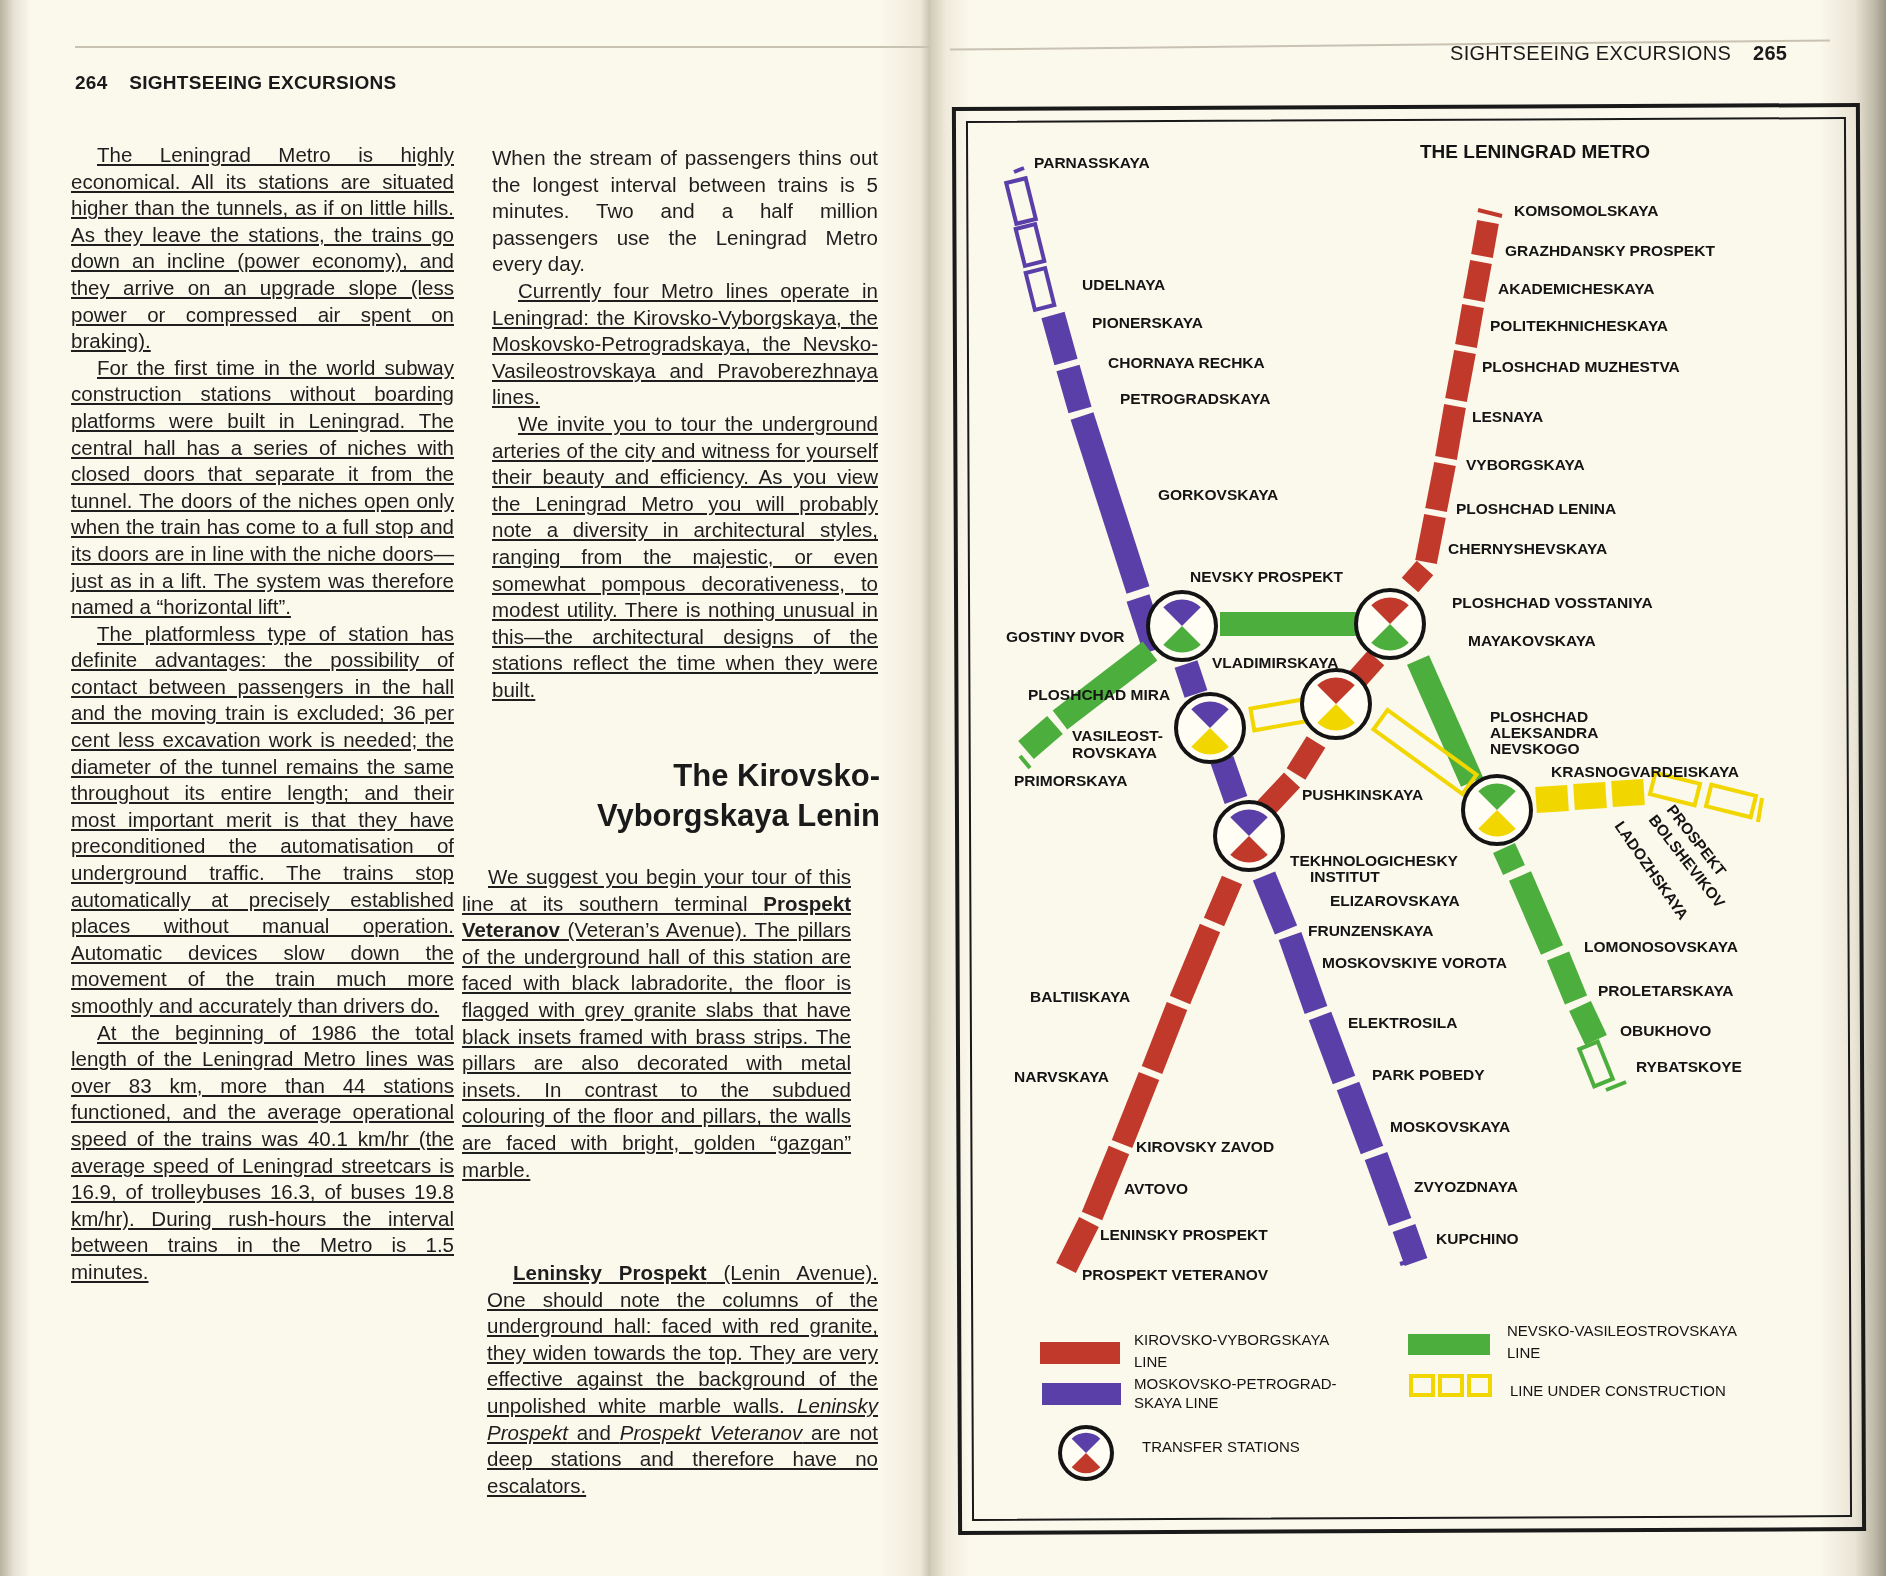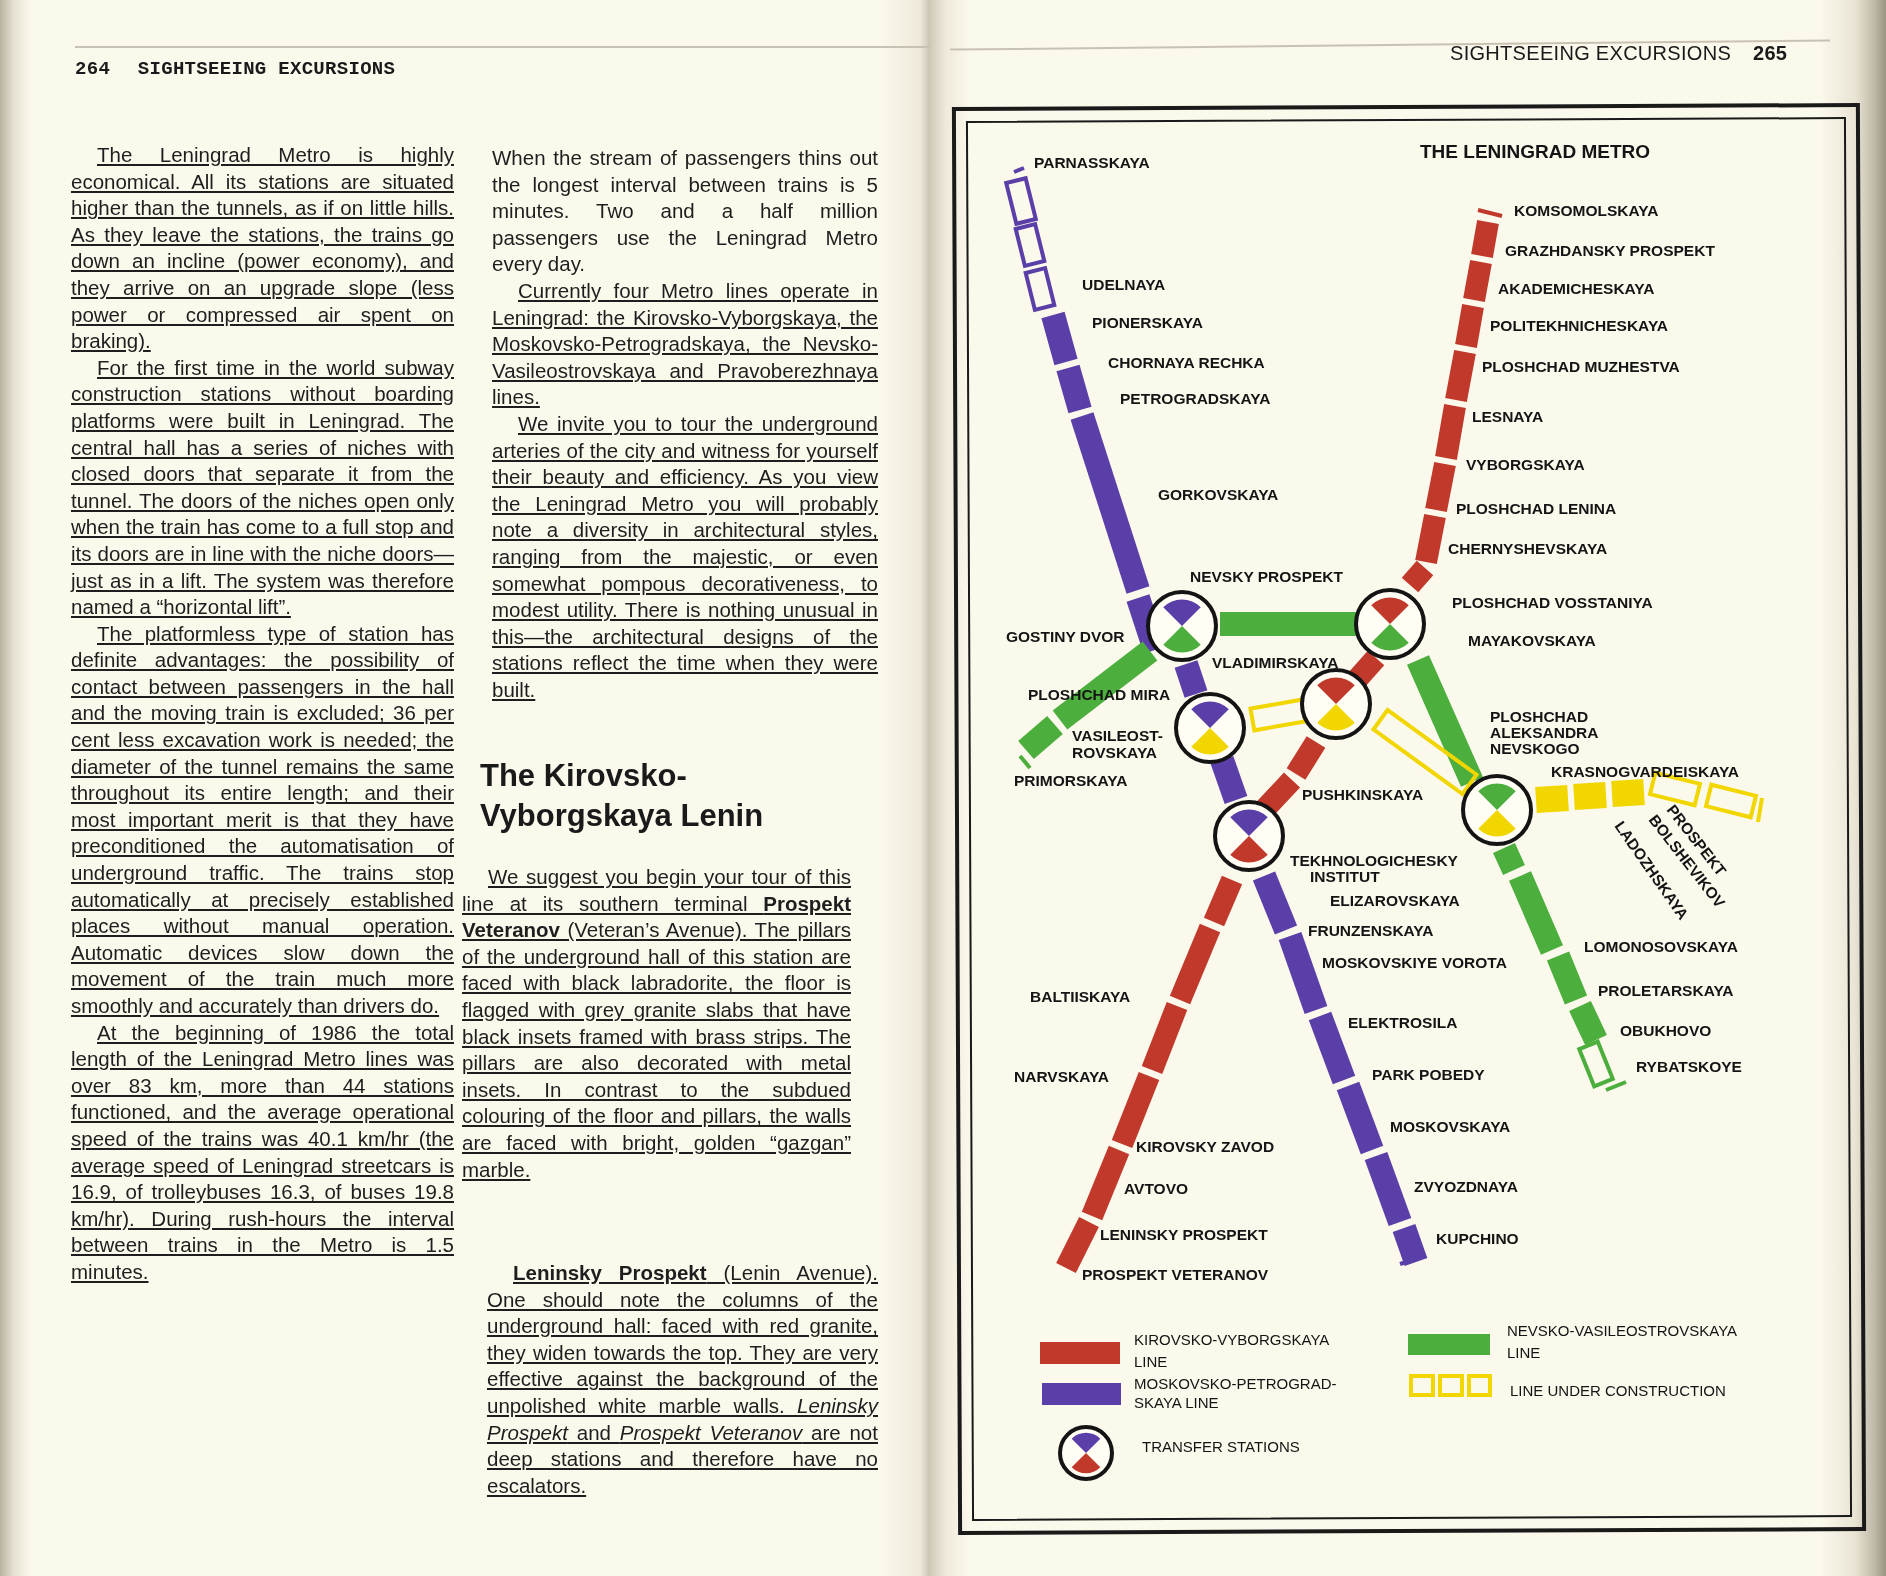--- a/index.html
+++ b/index.html
@@ -5,32 +5,32 @@
   html,body{margin:0;padding:0;}
   body{width:1886px;height:1576px;position:relative;overflow:hidden;background:#8f8a7c;font-family:"Liberation Sans",sans-serif;}
   .page{position:absolute;top:0;height:1576px;background:#fbf8ec;}
   .page-left{left:0;width:930px;background:linear-gradient(to right,#b8b2a0 0,#e6e1d2 14px,#fbf8ec 30px,#fbf8ec 880px,#eee9da 920px,#c9c3b2 930px);}
   .page-right{left:930px;width:956px;background:linear-gradient(to right,#cfc9b8 0,#efeadb 16px,#fbf8ec 40px,#fbf8ec 890px,#e9e4d4 925px,#bdb7a6 945px,#9a9485 956px);}
   .rule{position:absolute;height:2px;background:#c8c2b3;}
   .running-head{position:absolute;font-weight:bold;font-size:19px;color:#1a1a1a;letter-spacing:0.3px;}
   .col{position:absolute;font-size:20.5px;line-height:26.6px;color:#1e1e1e;text-align:justify;}
   .col p{margin:0;text-indent:0;}
   .col p.ind{text-indent:26px;text-decoration:underline;}
-  .heading{position:absolute;left:480px;width:380px;text-align:left;font-weight:bold;font-size:31px;line-height:40px;color:#1a1a1a;}
+  .heading{position:absolute;left:500px;width:380px;text-align:right;font-weight:bold;font-size:31px;line-height:40px;color:#1a1a1a;}
   .map-frame{position:absolute;left:955px;top:105px;width:900px;height:1420px;border:4px solid #1a1a1a;transform:rotate(-0.25deg);}
   .map-inner{position:absolute;left:10px;top:10px;right:10px;bottom:10px;border:2px solid #1a1a1a;}
   svg text{font-family:"Liberation Sans",sans-serif;font-weight:bold;fill:#141414;}
   .legend-text{font-weight:normal !important;}
 </style>
 </head>
 <body>
 
 <div class="page page-left">
   <div class="rule" style="left:75px;top:46px;width:855px;"></div>
-  <div class="running-head" style="left:75px;top:58px;font-family:Liberation Mono, monospace;">
+  <div class="running-head" style="left:75px;top:72px;">
     <span>264</span>
     <span style="margin-left:16px">SIGHTSEEING EXCURSIONS</span>
   </div>
 
   <div class="col" style="left:71px;top:142px;width:383px;">
     <p class="ind">The Leningrad Metro is highly economical. All its stations are situated higher than the tunnels, as if on little hills. As they leave the stations, the trains go down an incline (power economy), and they arrive on an upgrade slope (less power or compressed air spent on braking).</p>
     <p class="ind">For the first time in the world subway construction stations without boarding platforms were built in Leningrad. The central hall has a series of niches with closed doors that separate it from the tunnel. The doors of the niches open only when the train has come to a full stop and its doors are in line with the niche doors—just as in a lift. The system was therefore named a “horizontal lift”.</p>
     <p class="ind">The platformless type of station has definite advantages: the possibility of contact between passengers in the hall and the moving train is excluded; 36 per cent less excavation work is needed; the diameter of the tunnel remains the same throughout its entire length; and their most important merit is that they have preconditioned the automatisation of underground traffic. The trains stop automatically at precisely established places without manual operation. Automatic devices slow down the movement of the train much more smoothly and accurately than drivers do.</p>
     <p class="ind">At the beginning of 1986 the total length of the Leningrad Metro lines was over 83 km, more than 44 stations functioned, and the average operational speed of the trains was 40.1 km/hr (the average speed of Leningrad streetcars is 16.9, of trolleybuses 16.3, of buses 19.8 km/hr). During rush-hours the interval between trains in the Metro is 1.5 minutes.</p>
   </div>

